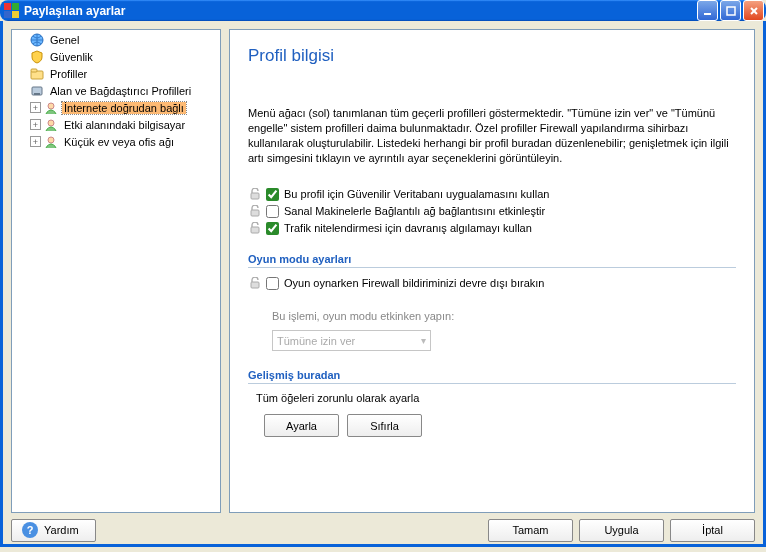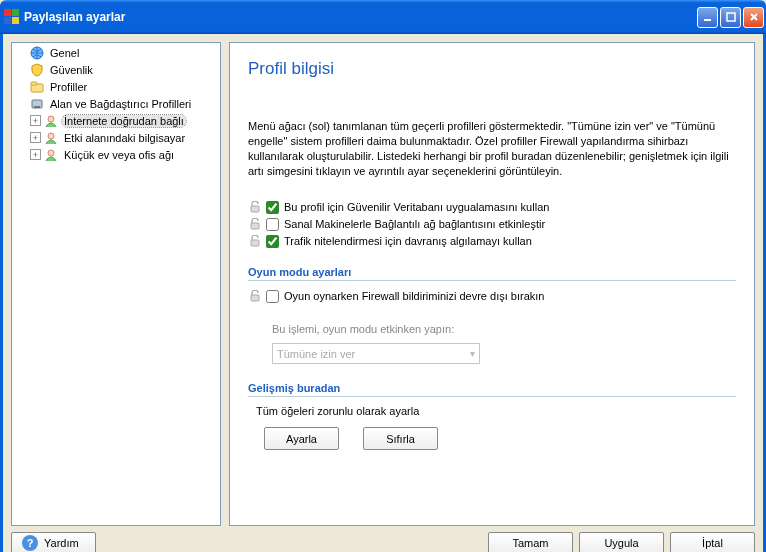--- a/index.html
+++ b/index.html
@@ -1,22 +1,22 @@
 <!DOCTYPE html>
 <html><head>
 <meta charset="utf-8">
 <style>
 * { box-sizing: border-box; margin: 0; padding: 0; }
 body { font-family: Tahoma, sans-serif; font-size: 11px; background: #ece9d8; width: 766px; height: 552px; overflow: hidden; }
 
 .titlebar {
-  height: 34px;
+  height: 21px;
   background: linear-gradient(to bottom, #3a93ff 0%, #0862d9 8%, #0862d9 50%, #0862d9 92%, #0048b5 100%);
   display: flex; align-items: center; padding: 0 2px 0 4px;
-  border-top-left-radius: 6px; border-top-right-radius: 6px;
+  border-top-left-radius: 6px; border-top-right-radius: 6px; border-radius: 8px;
 }
 .titlebar-icon { width: 16px; height: 16px; margin-right: 4px; display: flex; align-items: center; justify-content: center; }
 .titlebar-title { color: white; font-weight: bold; font-size: 12px; flex: 1; }
 .titlebar-buttons { display: flex; gap: 2px; }
 .titlebar-btn { width: 21px; height: 21px; border: 1px solid #fff; border-radius: 3px; display: flex; align-items: center; justify-content: center; cursor: pointer; }
 .titlebar-btn.min, .titlebar-btn.max { background: linear-gradient(to bottom, #7ba7e8, #3168d5); }
 .titlebar-btn.close { background: linear-gradient(to bottom, #f4a07f, #e24820); }
 .titlebar-btn svg { display: block; }
 
 .window-body {
@@ -30,45 +30,45 @@
 .main-area { flex: 1; display: flex; gap: 8px; }
 .tree-panel {
   width: 210px; background: #fff; border: 1px solid #7f9db9;
   padding: 1px 2px; overflow: auto;
 }
 .tree-item { display: flex; align-items: center; height: 17px; padding: 0 2px; cursor: pointer; white-space: nowrap; }
 .tree-item .expand { width: 11px; height: 11px; display: inline-flex; align-items: center; justify-content: center; font-size: 9px; color: #666; border: 1px solid #999; background: #fff; margin-right: 2px; }
 .tree-item .expand.empty { border: none; background: transparent; }
 .tree-item .icon { width: 16px; height: 16px; margin-right: 3px; display: inline-flex; align-items: center; justify-content: center; }
 .tree-item.indent1 { padding-left: 16px; }
-.tree-item.selected span.label { background: #e5e5e5; outline: 1px dotted #888; border-radius: 6px; }
+.tree-item.selected span.label { background: #fdba74; outline: 1px dotted #888; }
 .tree-item .label { padding: 0 2px; }
 
 .content-panel {
   flex: 1; background: #fff; border: 1px solid #7f9db9;
   padding: 16px 18px; overflow: auto;
 }
 .content-title { color: #2060c0; font-size: 17px; font-weight: normal; margin-bottom: 10px; }
 .content-desc { color: #000; line-height: 1.35; margin-bottom: 22px; margin-top: 40px; }
 .check-row { display: flex; align-items: center; margin-bottom: 3px; }
 .lock-icon { width: 14px; height: 14px; margin-right: 4px; display: inline-flex; align-items: center; justify-content: center; }
 .check-row input[type=checkbox] { margin-right: 5px; width: 13px; height: 13px; accent-color: #2a8a2a; }
 .check-row label { cursor: pointer; }
 .section-head { color: #2060c0; font-weight: bold; border-bottom: 1px solid #bcd; padding-bottom: 2px; margin-top: 18px; margin-bottom: 8px; }
 .indent-block { margin-left: 24px; }
 .dim { color: #888; }
 .select-row { margin-top: 8px; }
 .select-dis {
-  width: 208px; height: 21px; border: 1px solid #c6c6c6; background: #fff;
+  width: 159px; height: 21px; border: 1px solid #c6c6c6; background: #fff;
   display: inline-flex; align-items: center; padding: 0 4px; color: #aaa;
   justify-content: space-between;
 }
 .select-dis .chev { color: #bbb; font-size: 10px; }
 .adv-desc { margin-left: 8px; margin-bottom: 10px; }
-.btn-row { margin-left: 16px; display: flex; gap: 24px; }
+.btn-row { margin-left: 16px; display: flex; gap: 8px; }
 .btn { height: 23px; min-width: 75px; border: 1px solid #888; background: linear-gradient(to bottom,#fff,#eee); border-radius: 2px; cursor: pointer; font: inherit; padding: 0 10px; }
 
 .footer {
   height: 26px;
   border-left: 3px solid #0862d9;
   border-right: 3px solid #0862d9;
   border-bottom: 3px solid #0862d9;
   background: #ece9d8;
   display: flex; align-items: center; padding: 0 8px 5px 8px; gap: 6px;
 }

